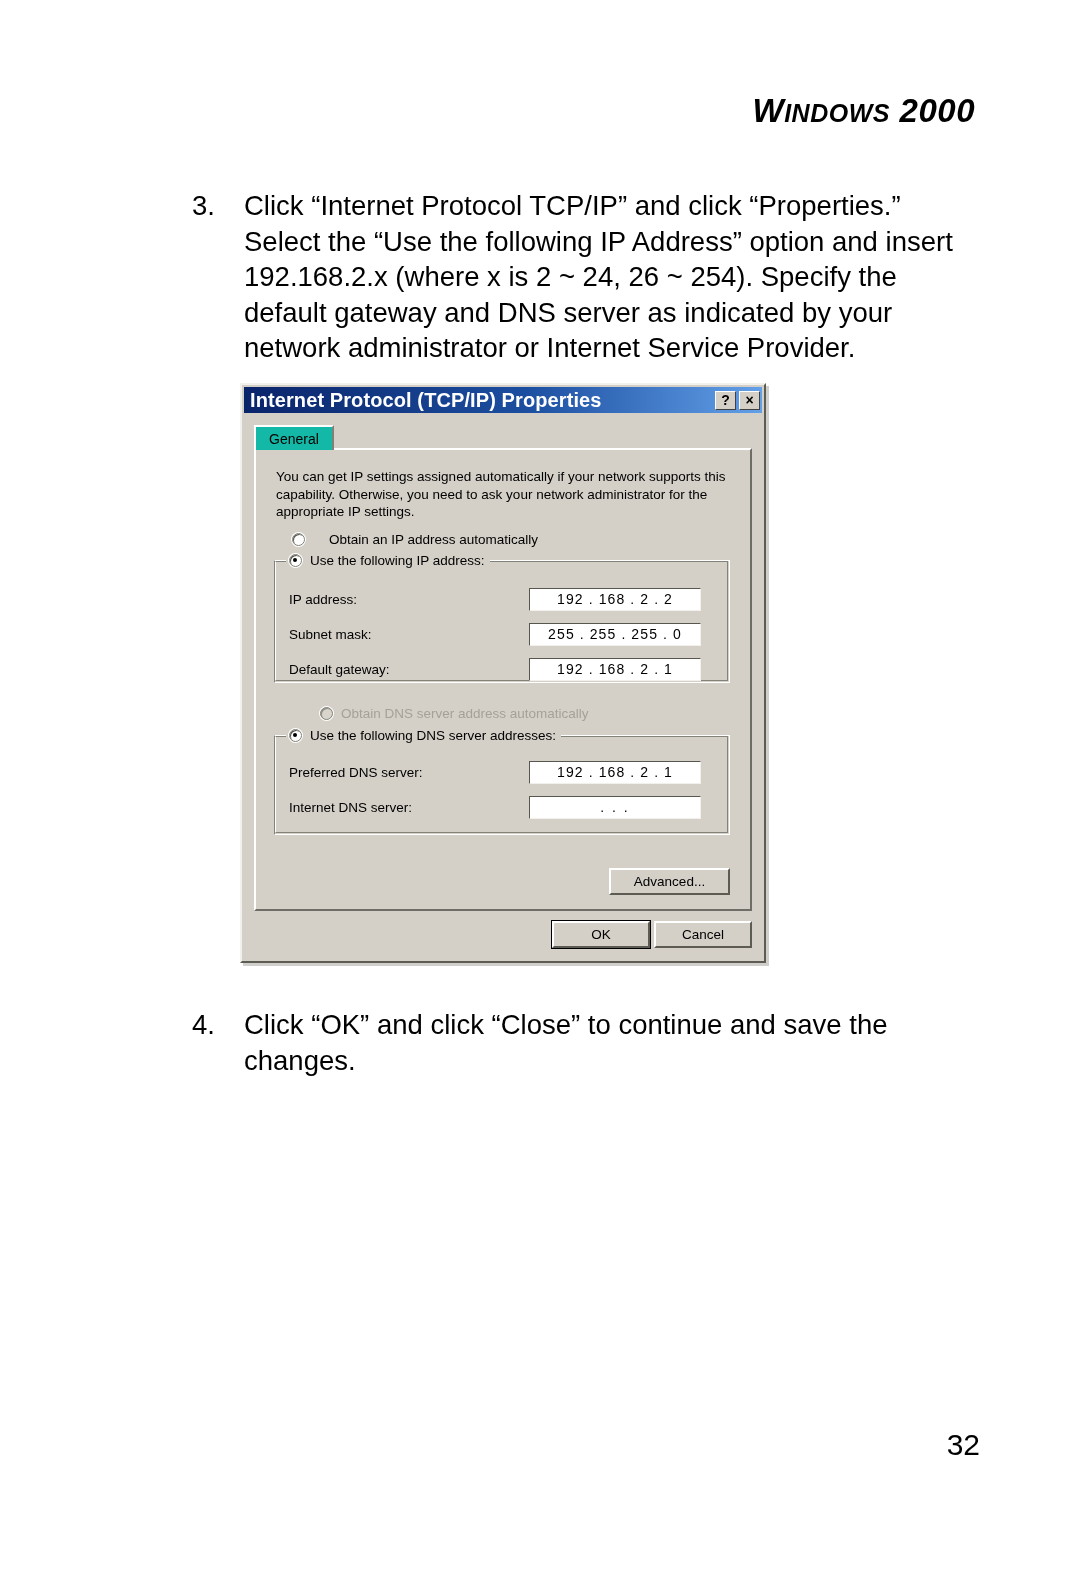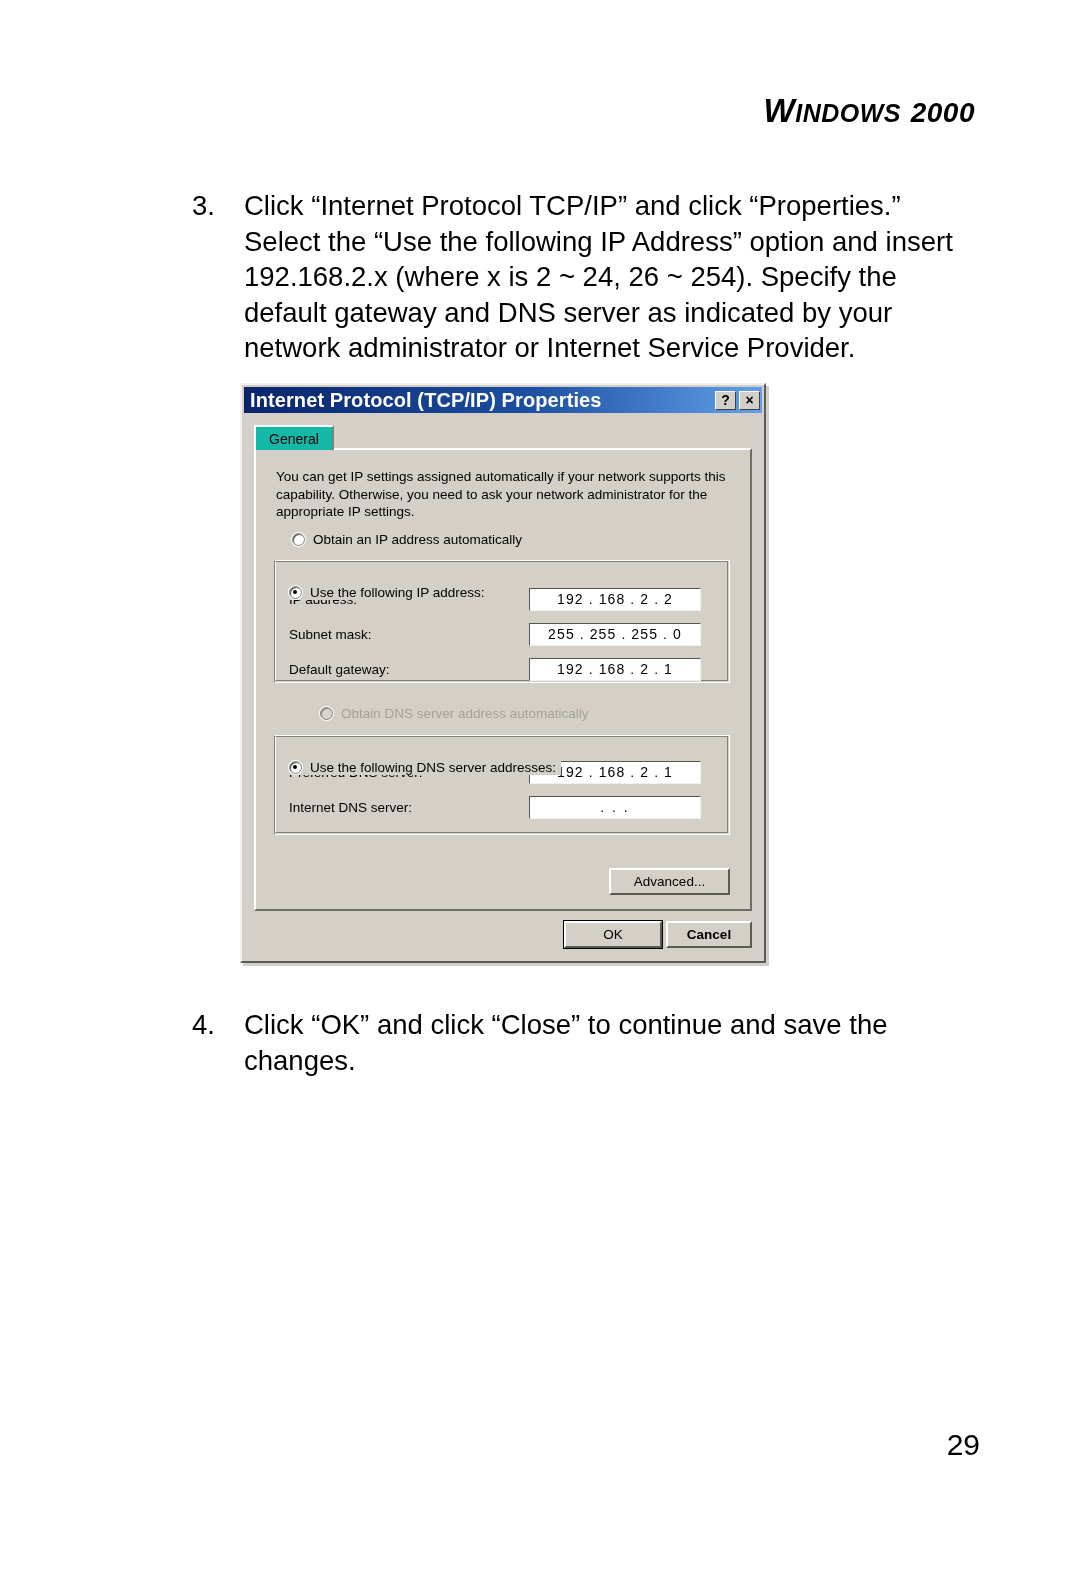--- a/index.html
+++ b/index.html
@@ -24,21 +24,21 @@
     right: 105px;
     font-family: "Liberation Sans", sans-serif;
     font-style: italic;
     font-weight: 700;
     font-size: 33px;
     letter-spacing: 0.5px;
     white-space: nowrap;
   }
   .page-header .hdr-cap { font-size: 33px; }
   .page-header .hdr-small { font-size: 25px; }
-  .page-header .hdr-num { font-size: 28px; font-weight: 700; margin-top: 8px; }
+  .page-header .hdr-num { font-size: 33px; font-weight: 700; margin-top: 8px; }
 
   
   .step {
     position: absolute;
     display: flex;
     font-size: 27.5px;
     line-height: 35.5px;
     color: #000;
   }
   .step .step-num {
@@ -199,21 +199,21 @@
     width: 4px; height: 4px;
     border-radius: 50%;
     background: #000;
   }
   .radio.disabled {
     background: #d9d5cd;
     box-shadow: inset 1px 1px 0 #8d8d84, 0 0 0 1px #ffffff;
   }
   .disabled-text { color: #a5a199; }
 
-  #radio-obtain-ip { position: absolute; top: 82px; left: 36px; }
+  #radio-obtain-ip { position: absolute; top: 82px; left: 36px; gap: 16px; }
 
   
   .groupbox {
     position: absolute;
     border-top: 1.5px solid #ffffff;
     border-left: 1.5px solid #828279;
     border-right: 1.5px solid #ffffff;
     border-bottom: 1.5px solid #ffffff;
     box-sizing: border-box;
   }
@@ -227,21 +227,20 @@
     border-bottom: 1.5px solid #828279;
     pointer-events: none;
   }
   .gb-legend {
     position: absolute;
     top: -8px;
     left: 11px;
     background: #d4d0c8;
     padding: 0 5px 0 3px;
     z-index: 2;
-    margin-top: 32px;
   }
   #gb-ip { top: 110px; left: 18px; right: 20px; height: 123px; }
   #gb-dns { top: 285px; left: 18px; right: 20px; height: 100px; }
 
   .field-row {
     position: absolute;
     left: 14px;
     right: 12px;
     height: 24px;
     display: flex;
@@ -305,21 +304,21 @@
     justify-content: flex-end;
     align-items: center;
     gap: 4px;
   }
   #btn-ok {
     width: 98px;
     height: 27px;
     outline: 1.5px solid #000;
     outline-offset: 0px;
   }
-  #btn-cancel { width: 86px; height: 27px; font-weight: bold; }
+  #btn-cancel { width: 98px; height: 27px; }
 </style>
 </head>
 <body>
 
 <div class="page-header">
   <span class="hdr-cap">W</span><span class="hdr-small">INDOWS</span>
   <span class="hdr-num">2000</span>
 </div>
 
 <div class="step" id="step-3">
@@ -404,13 +403,13 @@
       <div class="btn" id="btn-cancel">Cancel</div>
     </div>
   </div>
 </div>
 
 <div class="step" id="step-4">
   <div class="step-num">4.</div>
   <div class="step-body">Click “OK” and click “Close” to continue and save the changes.</div>
 </div>
 
-<div class="page-number">29</div>
+<div class="page-number">32</div>
 
 </body></html>

